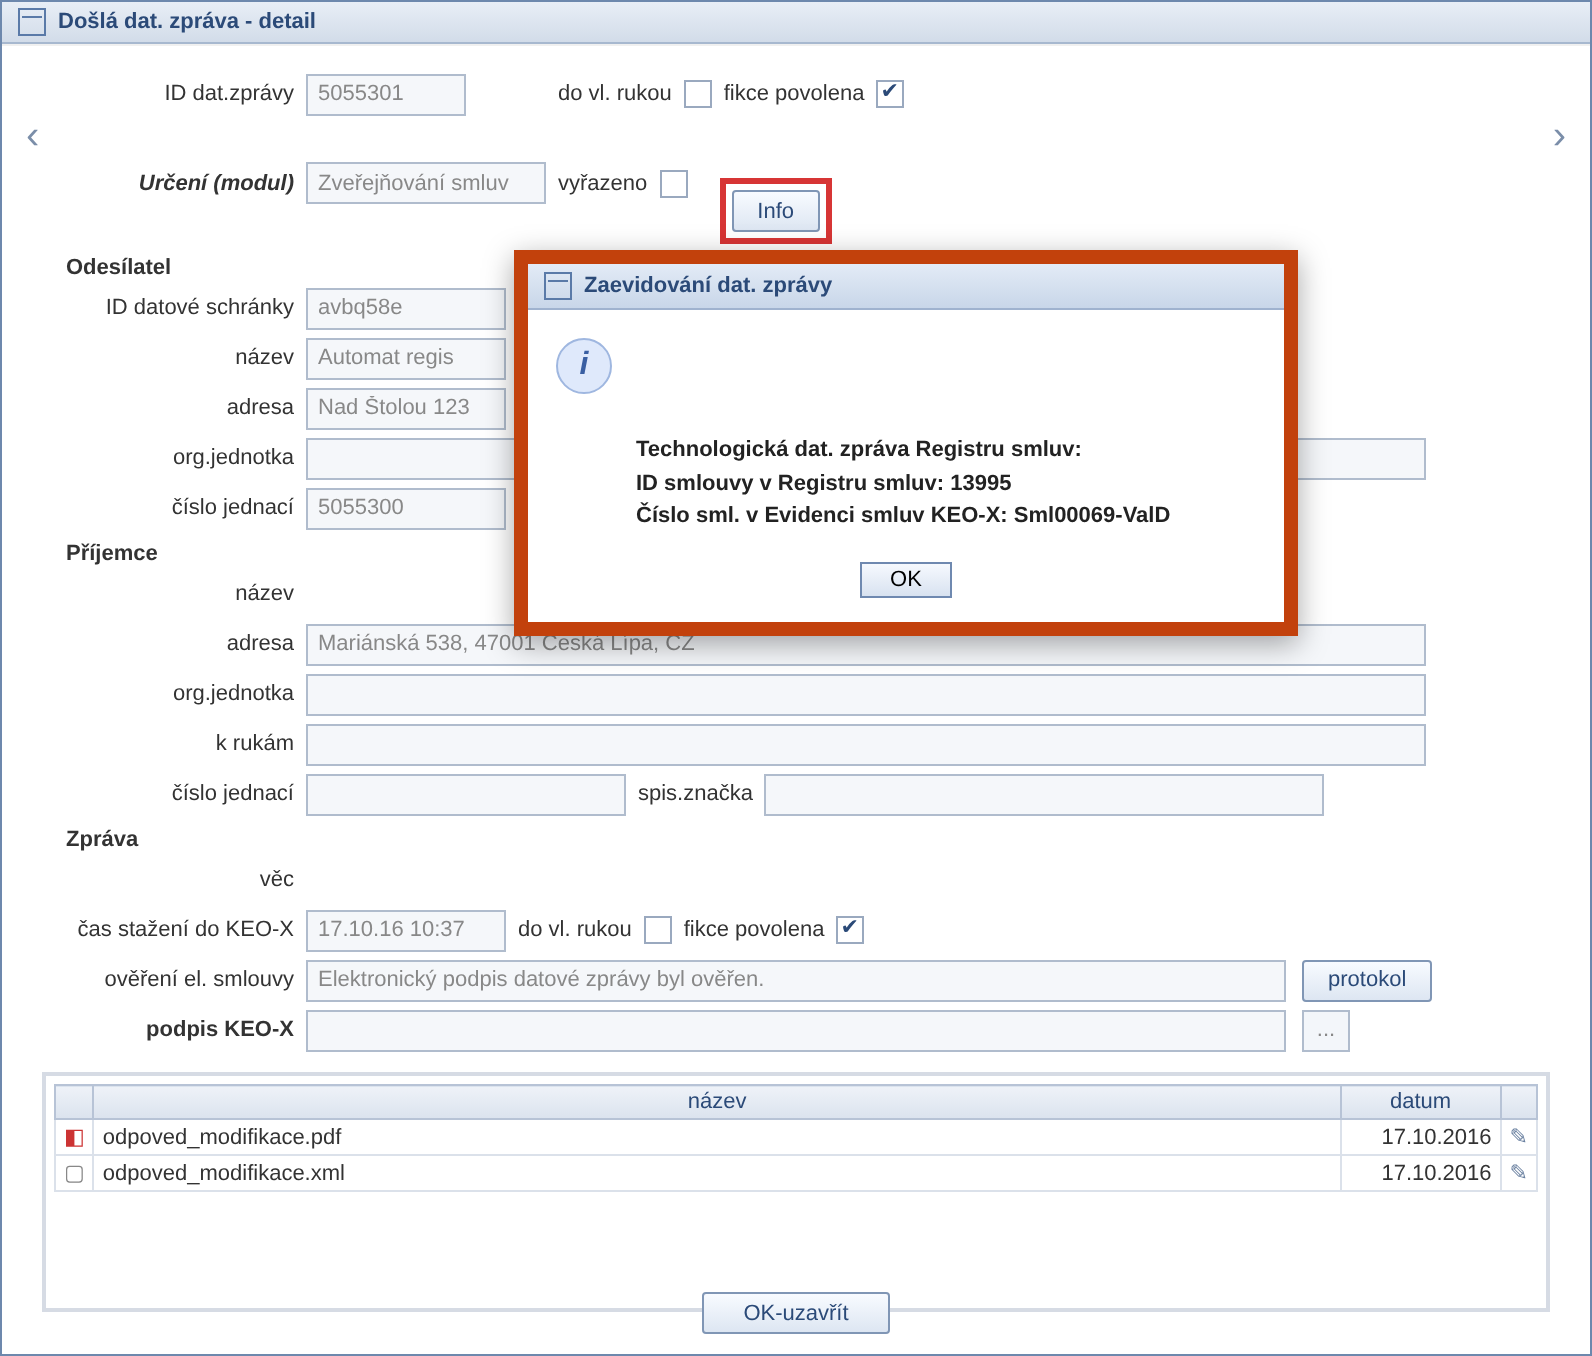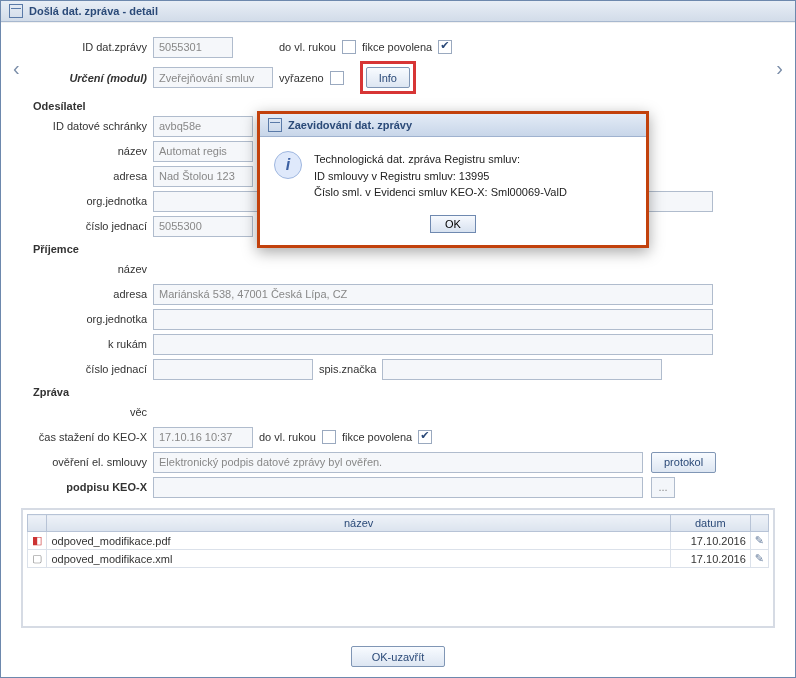--- a/index.html
+++ b/index.html
@@ -95,20 +95,21 @@
     font-size:11px;
     color:#2b4a78;
     cursor:pointer;
     border-radius:2px;
     height:21px;
   }
   .info-highlight{
     border:3px solid #d73535;
     padding:3px;
     display:inline-block;
+    margin-top:28px;
   }
   .small-lbl{padding:0 6px;}
   .attach-area{
     margin:10px 8px 0 8px;
     border:2px solid #d6dbe4;
     padding:4px;
     background:#fff;
     height:120px;
   }
   table.grid{
@@ -134,23 +135,23 @@
   .xml-ico{color:#888;}
   .edit-ico{color:#6a80a0;}
   .footer{
     position:absolute;
     bottom:10px;left:0;right:0;
     text-align:center;
   }
   
   .modal{
     position:absolute;
-    top:110px; left:256px;
+    top:124px; left:256px;
     width:392px;
-    border:3px solid #c2410c;
+    border:7px solid #c2410c;
     background:#fff;
     box-shadow:0 4px 14px rgba(0,0,0,0.35);
     z-index:10;
   }
   .modal .m-title{
     background:linear-gradient(#e3ebf6,#c8d6e9);
     border-bottom:1px solid #9fb2cf;
     padding:4px 8px;
     display:flex;align-items:center;gap:6px;
     font-weight:bold;color:#2b4a78;
@@ -159,21 +160,21 @@
     padding:14px 14px 10px 14px;
     display:flex;gap:12px;
   }
   .info-ico{
     width:28px;height:28px;border-radius:50%;
     background:#dfe9fb;border:1px solid #9fb7e0;
     display:flex;align-items:center;justify-content:center;
     color:#3a5fa2;font-weight:bold;font-style:italic;font-size:16px;
     flex:0 0 auto;
   }
-  .modal .m-text{font-weight:normal;line-height:1.5;color:#222;}
+  .modal .m-text{font-weight:bold;line-height:1.5;color:#222;margin-top:48px;}
   .modal .m-footer{text-align:center;padding:4px 0 12px 0;}
   .modal .btn-ok{
     border:1px solid #6f89b0;background:linear-gradient(#f6f9fe,#d8e2f0);
     padding:2px 14px;font-size:11px;cursor:pointer;
   }
   .sqbtn{
     width:24px;height:21px;border:1px solid #b0bccd;background:#f3f6fa;
     display:inline-flex;align-items:center;justify-content:center;
     color:#888;cursor:pointer;
   }
@@ -268,21 +269,21 @@
         <span class="chk"></span>
         <span class="small-lbl">fikce povolena</span>
         <span class="chk checked"></span>
       </div>
       <div class="row">
         <span class="lbl">ověření el. smlouvy</span>
         <input class="txt flex" style="max-width: 490px;" value="Elektronický podpis datové zprávy byl ověřen.">
         <button class="btn" style="margin-left:8px;">protokol</button>
       </div>
       <div class="row">
-        <span class="lbl" style="font-weight:bold;">podpisu KEO-X</span>
+        <span class="lbl" style="font-weight:bold;">podpis KEO-X</span>
         <input class="txt flex" style="max-width: 490px;" value="">
         <span class="sqbtn" style="margin-left:8px;">...</span>
       </div>
 
     </div>
 
     <div class="attach-area">
       <table class="grid">
         <thead>
           <tr>

